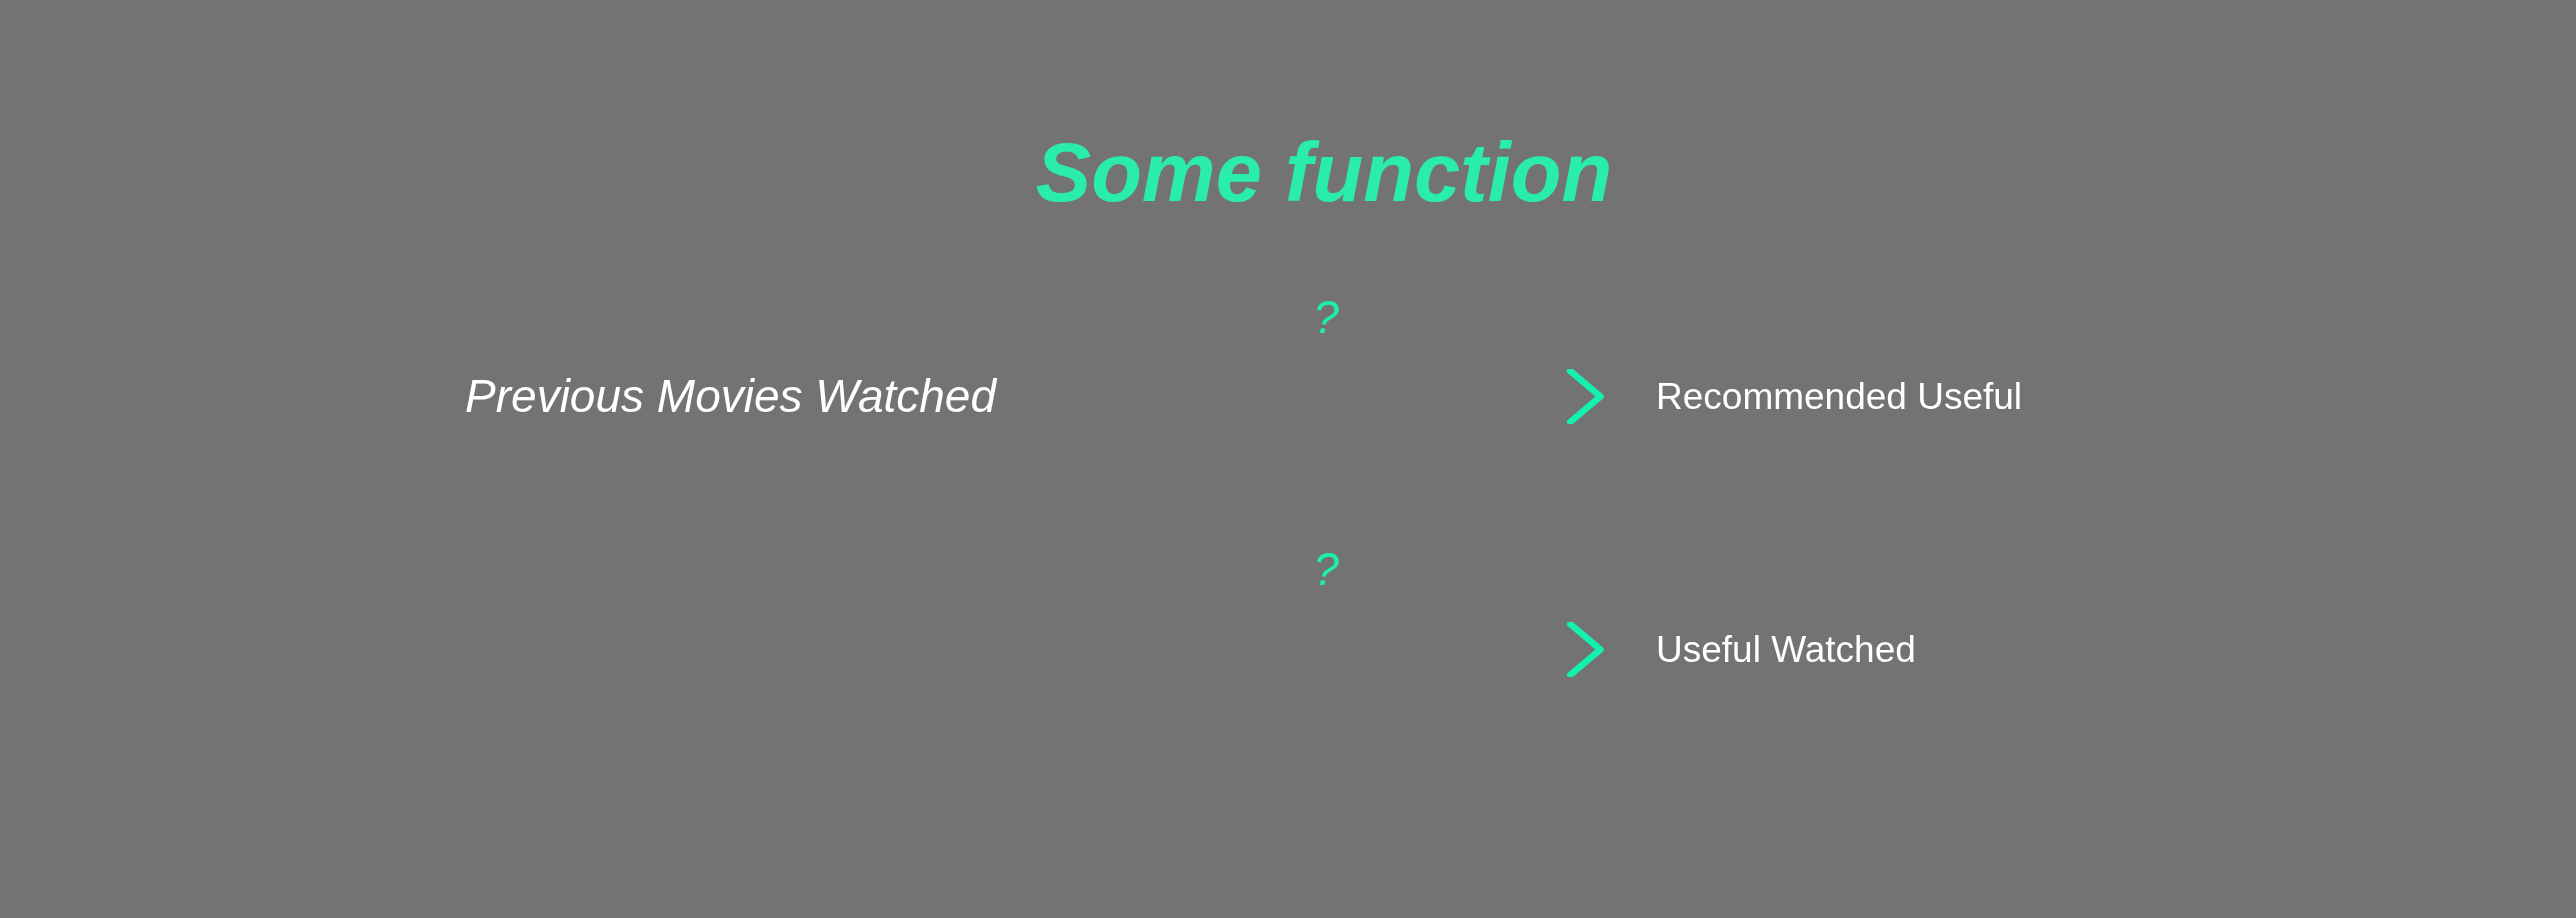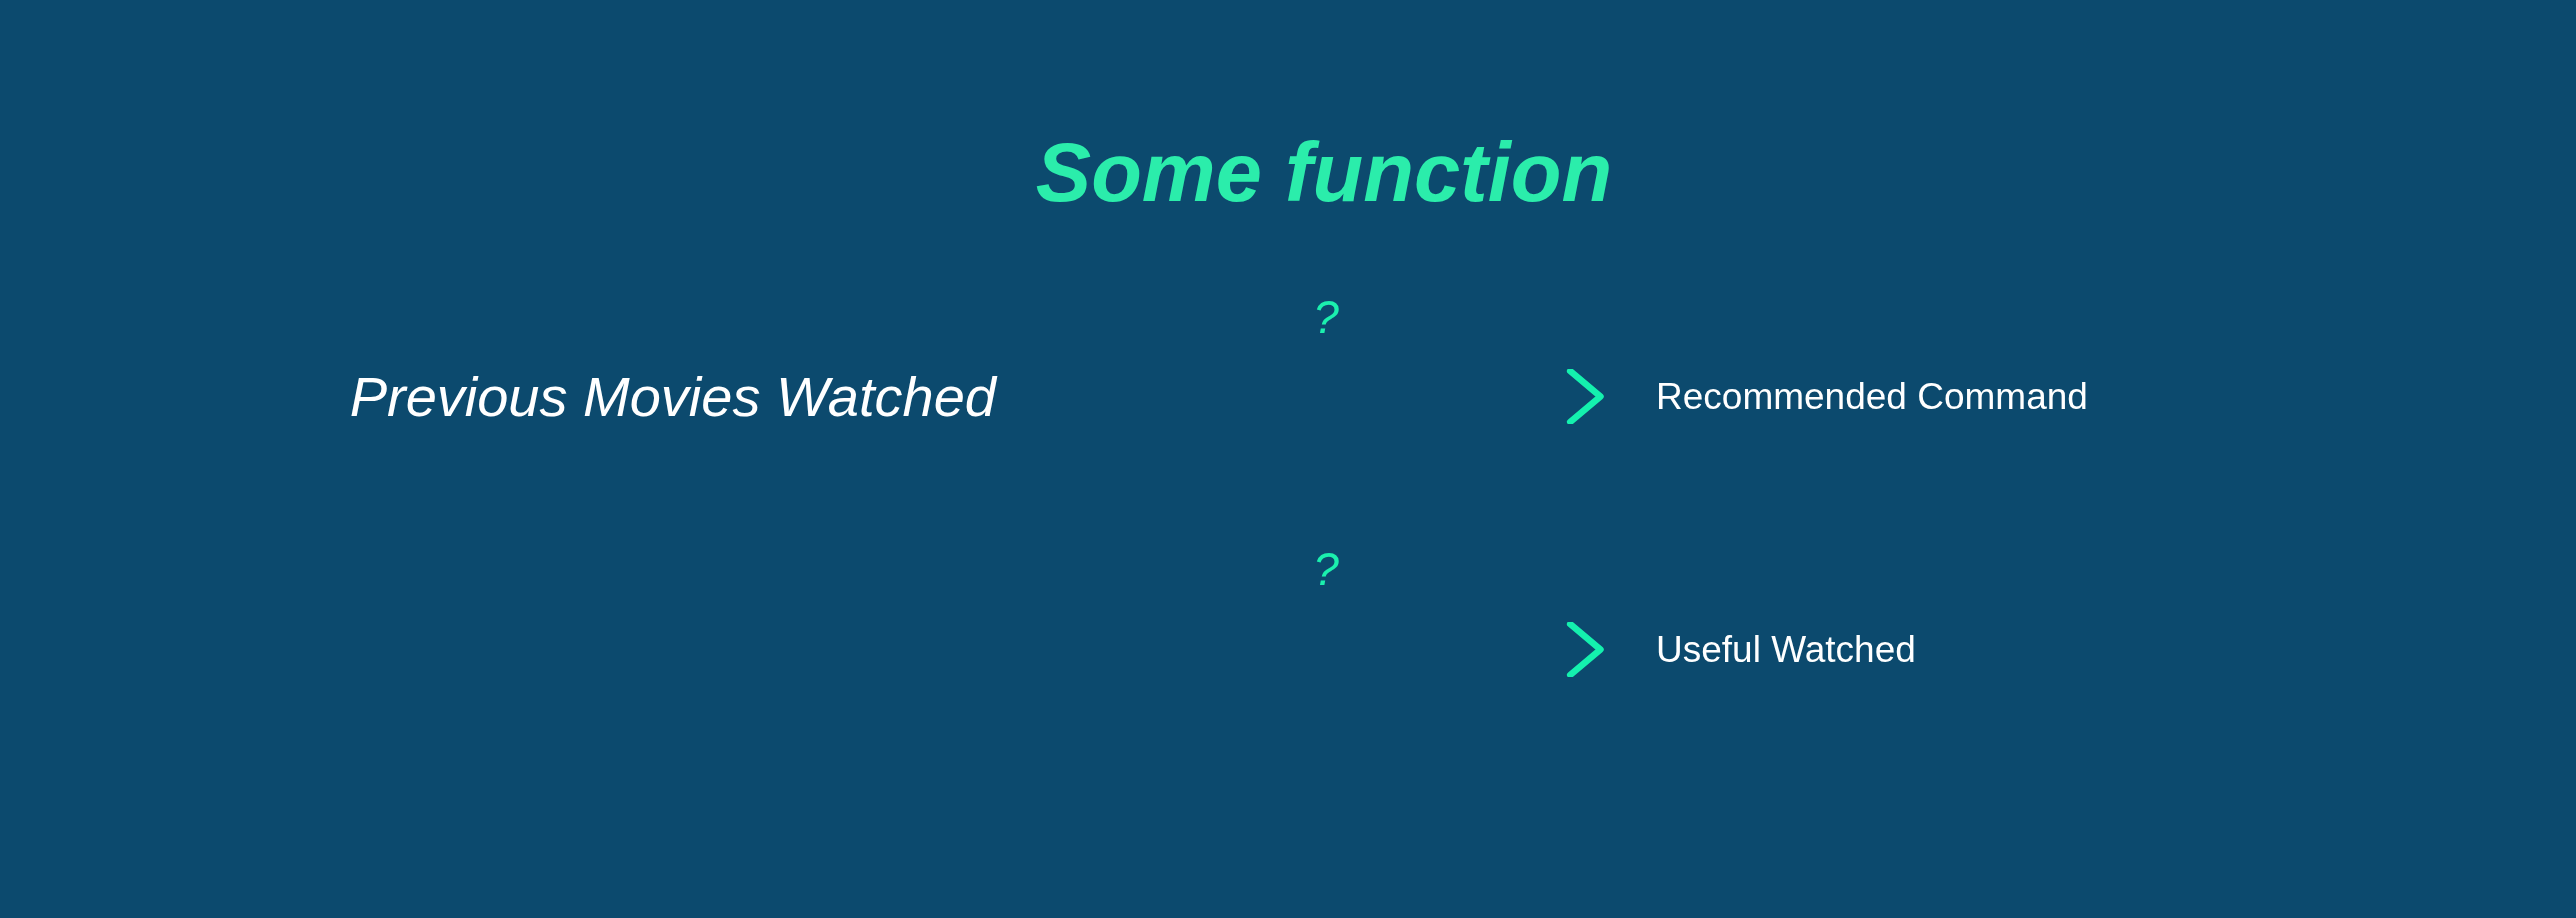--- a/index.html
+++ b/index.html
@@ -4,42 +4,42 @@
 <style>
   html, body {
     margin: 0;
     padding: 0;
     background: #242424;
   }
   .canvas {
     position: relative;
     width: 2576px;
     height: 919px;
-    background: #0c4a6e;
+    background: #737373;
     overflow: hidden;
     font-family: "Liberation Sans", sans-serif;
   }
   .title {
     position: absolute;
     left: 1324px;
     top: 127px;
     transform: translateX(-50%);
     font-size: 83px;
     line-height: 1.1;
     font-weight: 700;
     font-style: italic;
     color: #2bedab;
     white-space: nowrap;
   }
   .label-left {
     position: absolute;
     right: 1580px;
     height: 55px;
     line-height: 55px;
-    font-size: 56px;
+    font-size: 46px;
     font-style: italic;
     font-weight: 500;
     color: #ffffff;
     white-space: nowrap;
   }
   .label-right {
     position: absolute;
     left: 1656px;
     height: 55px;
     line-height: 55px;
@@ -87,21 +87,21 @@
         <stop offset="0.25" stop-color="#47524d"></stop>
         <stop offset="0.5" stop-color="#4f7f6e"></stop>
         <stop offset="0.75" stop-color="#2fbf97"></stop>
         <stop offset="1" stop-color="#14f1ae"></stop>
       </linearGradient>
     </defs>
     <line x1="2" y1="40" x2="798" y2="40" stroke="url(#arrow1-grad)" stroke-width="9"></line>
     <polyline points="762,3 806,40 762,77" fill="none" stroke="#14f1ae" stroke-width="9.5" stroke-linecap="round" stroke-linejoin="round"></polyline>
   </svg>
 
-  <div class="label-right row1-y">Recommended Command</div>
+  <div class="label-right row1-y">Recommended Useful</div>
 
 
   <div class="qmark qmark2-y">?</div>
 
   <svg class="arrow row2-y" width="565" height="55" viewBox="0 0 815 80" xmlns="http://www.w3.org/2000/svg">
     <defs>
       <linearGradient id="arrow2-grad" x1="0" y1="0" x2="1" y2="0">
         <stop offset="0" stop-color="#2b2d2c"></stop>
         <stop offset="0.25" stop-color="#47524d"></stop>
         <stop offset="0.5" stop-color="#4f7f6e"></stop>

